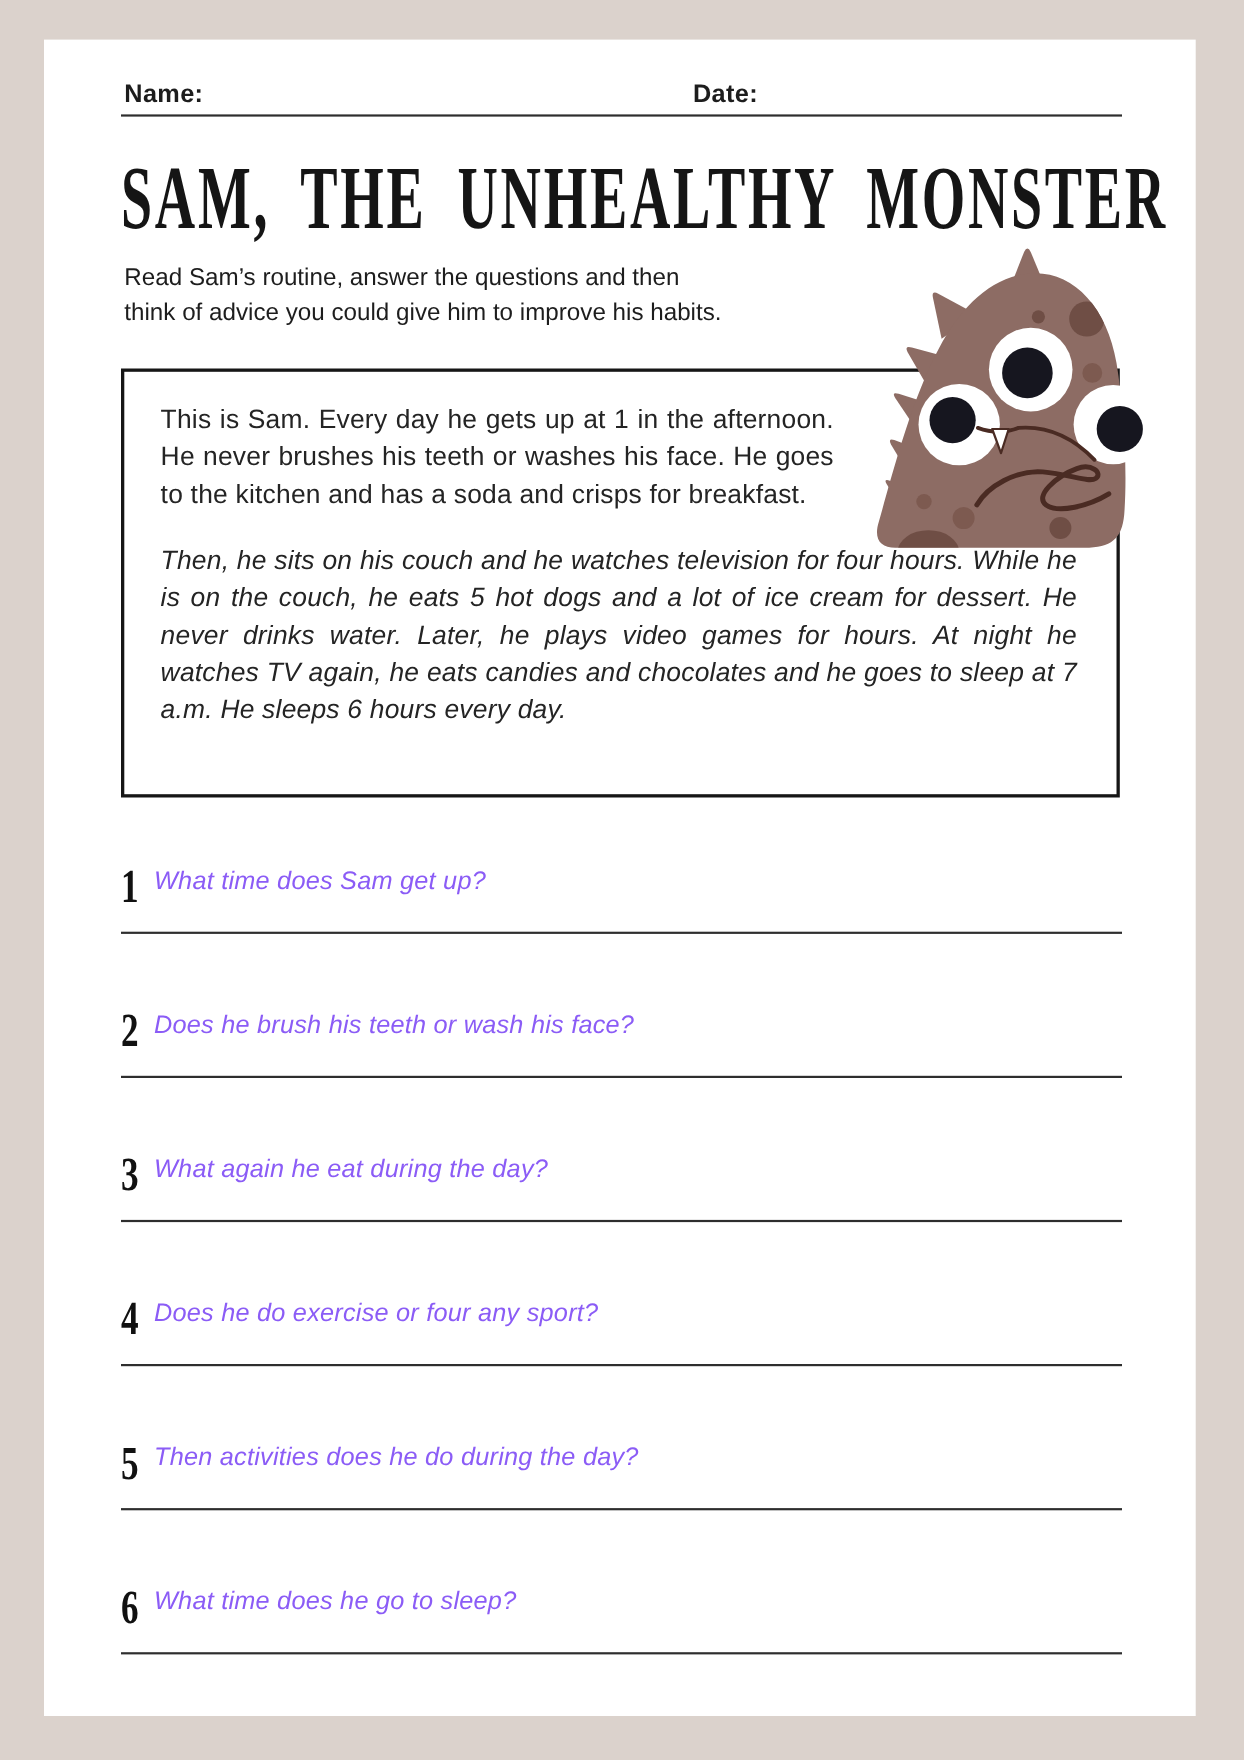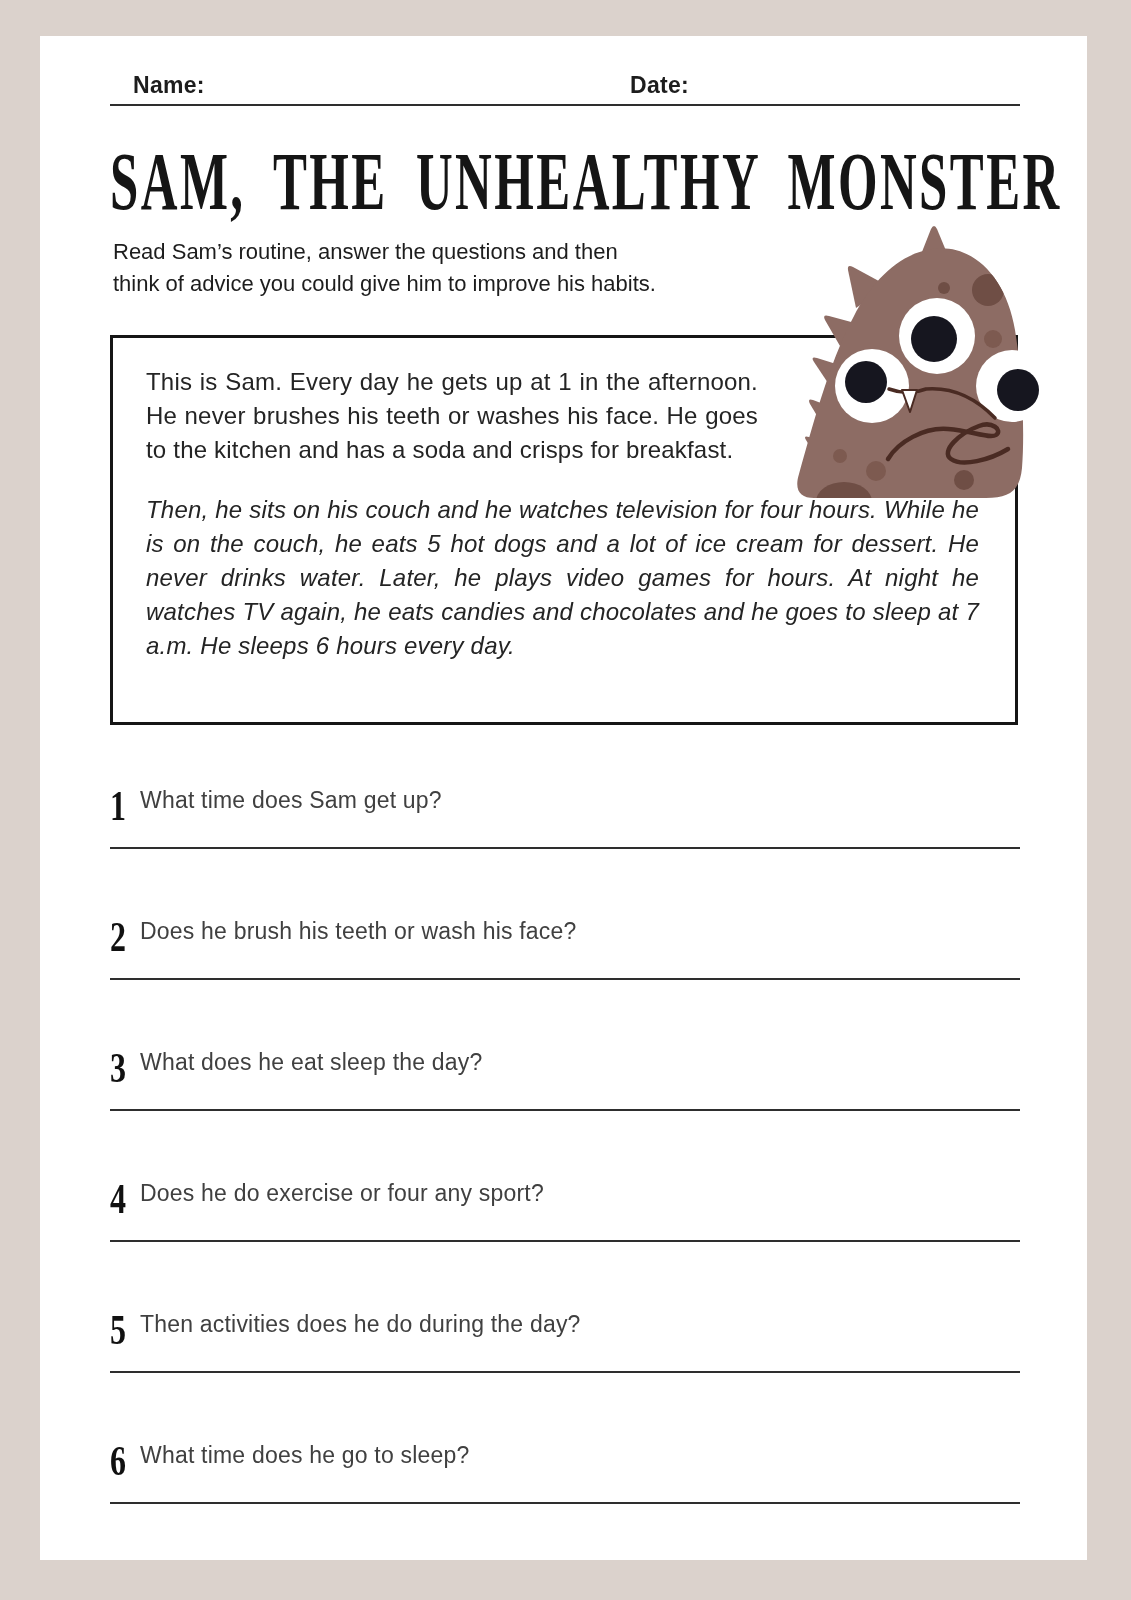--- a/index.html
+++ b/index.html
@@ -22,21 +22,21 @@
   }
   
   .hdr{
     position:absolute;left:70px;top:36px;width:910px;height:34px;
     border-bottom:2px solid var(--line);
   }
   .lbl{
     position:absolute;top:0;font-size:23px;font-weight:bold;color:var(--ink);
     letter-spacing:.3px;
   }
-  .lbl.name{left:3px;margin-left:20px;}
+  .lbl.name{left:3px;}
   .lbl.date{left:520px;}
   .write-area{position:absolute;top:0;height:32px;}
   .write-area.name{left:150px;width:360px;}
   .write-area.date{left:590px;right:0;}
   
   .title{
     position:absolute;left:70px;top:103px;margin:0;
     font-family:"Liberation Serif", serif;font-weight:700;
     font-size:62px;line-height:84px;letter-spacing:3px;word-spacing:16px;
     white-space:nowrap;color:#151515;
@@ -65,21 +65,21 @@
   .monster svg{overflow:visible;display:block;}
   
   .questions{position:absolute;left:70px;top:745px;width:910px;}
   .q{position:relative;height:131px;}
   .q-row{display:flex;align-items:flex-start;}
   .q-num{
     width:30px;flex:0 0 30px;
     font-family:"Liberation Serif", serif;font-weight:700;font-size:32px;
     transform:scaleY(1.35);transform-origin:center top;color:#111;
   }
-  .q-text{font-size:23px;color:#404040;padding-top:6px;letter-spacing:.2px;}
+  .q-text{font-size:23px;color:#8b5cf6;padding-top:6px;letter-spacing:.2px;font-style:italic;}
   .q-line{
     position:absolute;left:0;right:0;top:66px;height:0;
     border-top:2px solid var(--line);
   }
 </style>
 </head>
 <body>
 
 <div class="page">
 
@@ -152,21 +152,21 @@
     <div class="q">
       <div class="q-row">
         <span class="q-num">2</span>
         <span class="q-text">Does he brush his teeth or wash his face?</span>
       </div>
       <div class="q-line"></div>
     </div>
     <div class="q">
       <div class="q-row">
         <span class="q-num">3</span>
-        <span class="q-text">What does he eat sleep the day?</span>
+        <span class="q-text">What again he eat during the day?</span>
       </div>
       <div class="q-line"></div>
     </div>
     <div class="q">
       <div class="q-row">
         <span class="q-num">4</span>
         <span class="q-text">Does he do exercise or four any sport?</span>
       </div>
       <div class="q-line"></div>
     </div>

